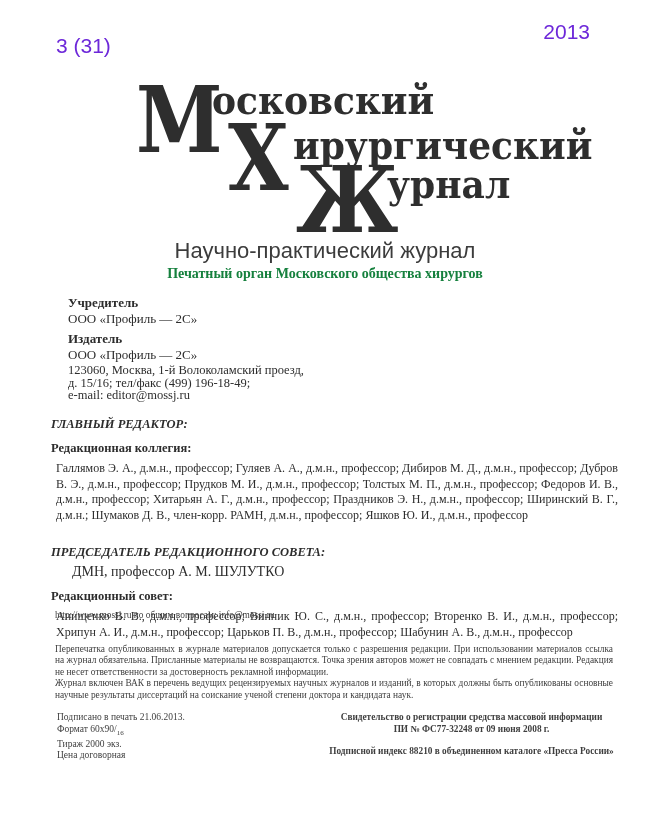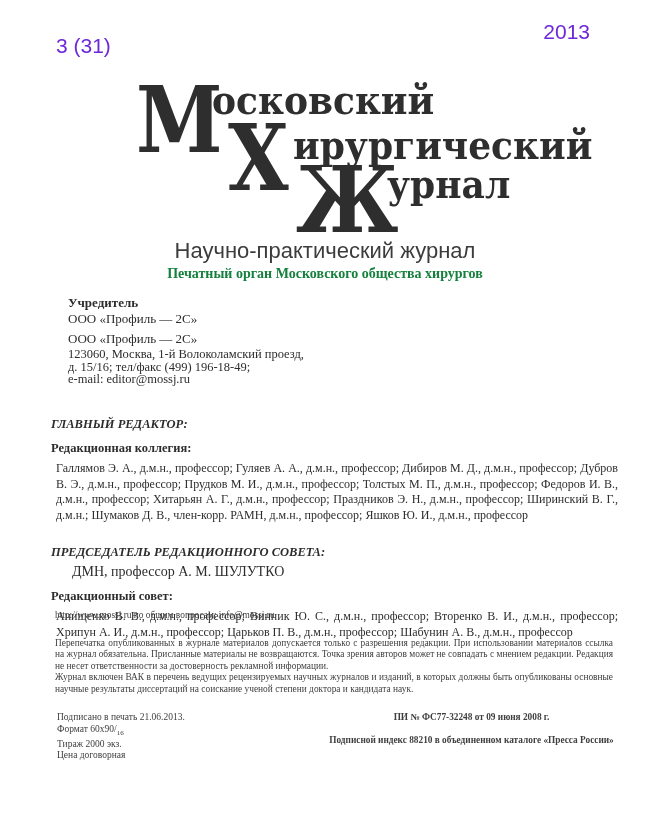--- a/index.html
+++ b/index.html
@@ -36,21 +36,21 @@
   .ed-label-i { font-weight:bold; font-style:italic; font-size:12.5px; }
   .ed-name { margin:4px 0 0 21px; font-size:14px; }
   .ed-label-b { font-weight:bold; font-size:12.5px; margin-top:9px; }
   .ed-list { margin:5px 0 0 5px; width:562px; text-align:justify;
              font-size:12px; line-height:15.5px; }
 
   
   .imprint { left:55px; top:610px; width:558px; font-size:9.4px;
              line-height:11.6px; color:var(--muted); text-align:justify; }
   .imprint b { font-weight:bold; }
-  .imprint .gap { margin-top:16px; }
+  .imprint .gap { margin-top:22px; }
 
   
   .footer-left { left:57px; top:712px; font-size:9.5px; line-height:11.5px;
                  color:var(--muted); }
   .footer-left b { font-weight:normal; }
   .footer-right { left:323px; top:712px; width:297px; text-align:center;
                   font-weight:bold; font-size:9.3px; line-height:11.5px;
                   color:var(--muted); }
   .footer-right .sub-idx { margin-top:11px; }
   sub { font-size:7px; }
@@ -69,20 +69,21 @@
   <span class="cap" style="left:296px; top:154px">Ж</span>
   <span class="trest" style="left:387px; top:164px">урнал</span>
 </div>
 
 <div class="abs subtitle">Научно-практический журнал</div>
 <div class="abs organ">Печатный орган Московского общества хирургов</div>
 
 <div class="abs pubblock">
   <div class="lbl">Учредитель</div>
   <div class="val">ООО «Профиль — 2С»</div>
+  <div class="lbl">Издатель</div>
   <div class="val" style="margin-bottom:2px">ООО «Профиль — 2С»</div>
   <div class="addr">123060, Москва, 1-й Волоколамский проезд,</div>
   <div class="addr">д. 15/16; тел/факс (499) 196-18-49;</div>
   <div class="addr">e-mail: editor@mossj.ru</div>
 </div>
 
 <div class="abs edblock" style="top:397px">
   <div class="ed-label-i">ГЛАВНЫЙ РЕДАКТОР:</div>
   <div class="ed-label-b">Редакционная коллегия:</div>
   <div class="ed-list">Галлямов Э. А., д.м.н., профессор; Гуляев А. А., д.м.н., профессор; Дибиров М. Д., д.м.н., профессор; Дубров В. Э., д.м.н., профессор; Прудков М. И., д.м.н., профессор; Толстых М. П., д.м.н., профессор; Федоров И. В., д.м.н., профессор; Хитарьян А. Г., д.м.н., профессор; Праздников Э. Н., д.м.н., профессор; Ширинский В. Г., д.м.н.; Шумаков Д. В., член-корр. РАМН, д.м.н., профессор; Яшков Ю. И., д.м.н., профессор</div>
@@ -111,15 +112,16 @@
     <span>60х90/</span><sub>16</sub>
   </div>
   <div>
     <b>Тираж</b>
     <span>2000 экз.</span>
   </div>
   <div><b>Цена договорная</b></div>
 </div>
 
 <div class="abs footer-right">
+  <div>Свидетельство о регистрации средства массовой информации</div>
   <div>ПИ № ФС77-32248 от 09 июня 2008 г.</div>
   <div class="sub-idx">Подписной индекс 88210 в объединенном каталоге «Пресса России»</div>
 </div>
 
 </body></html>

